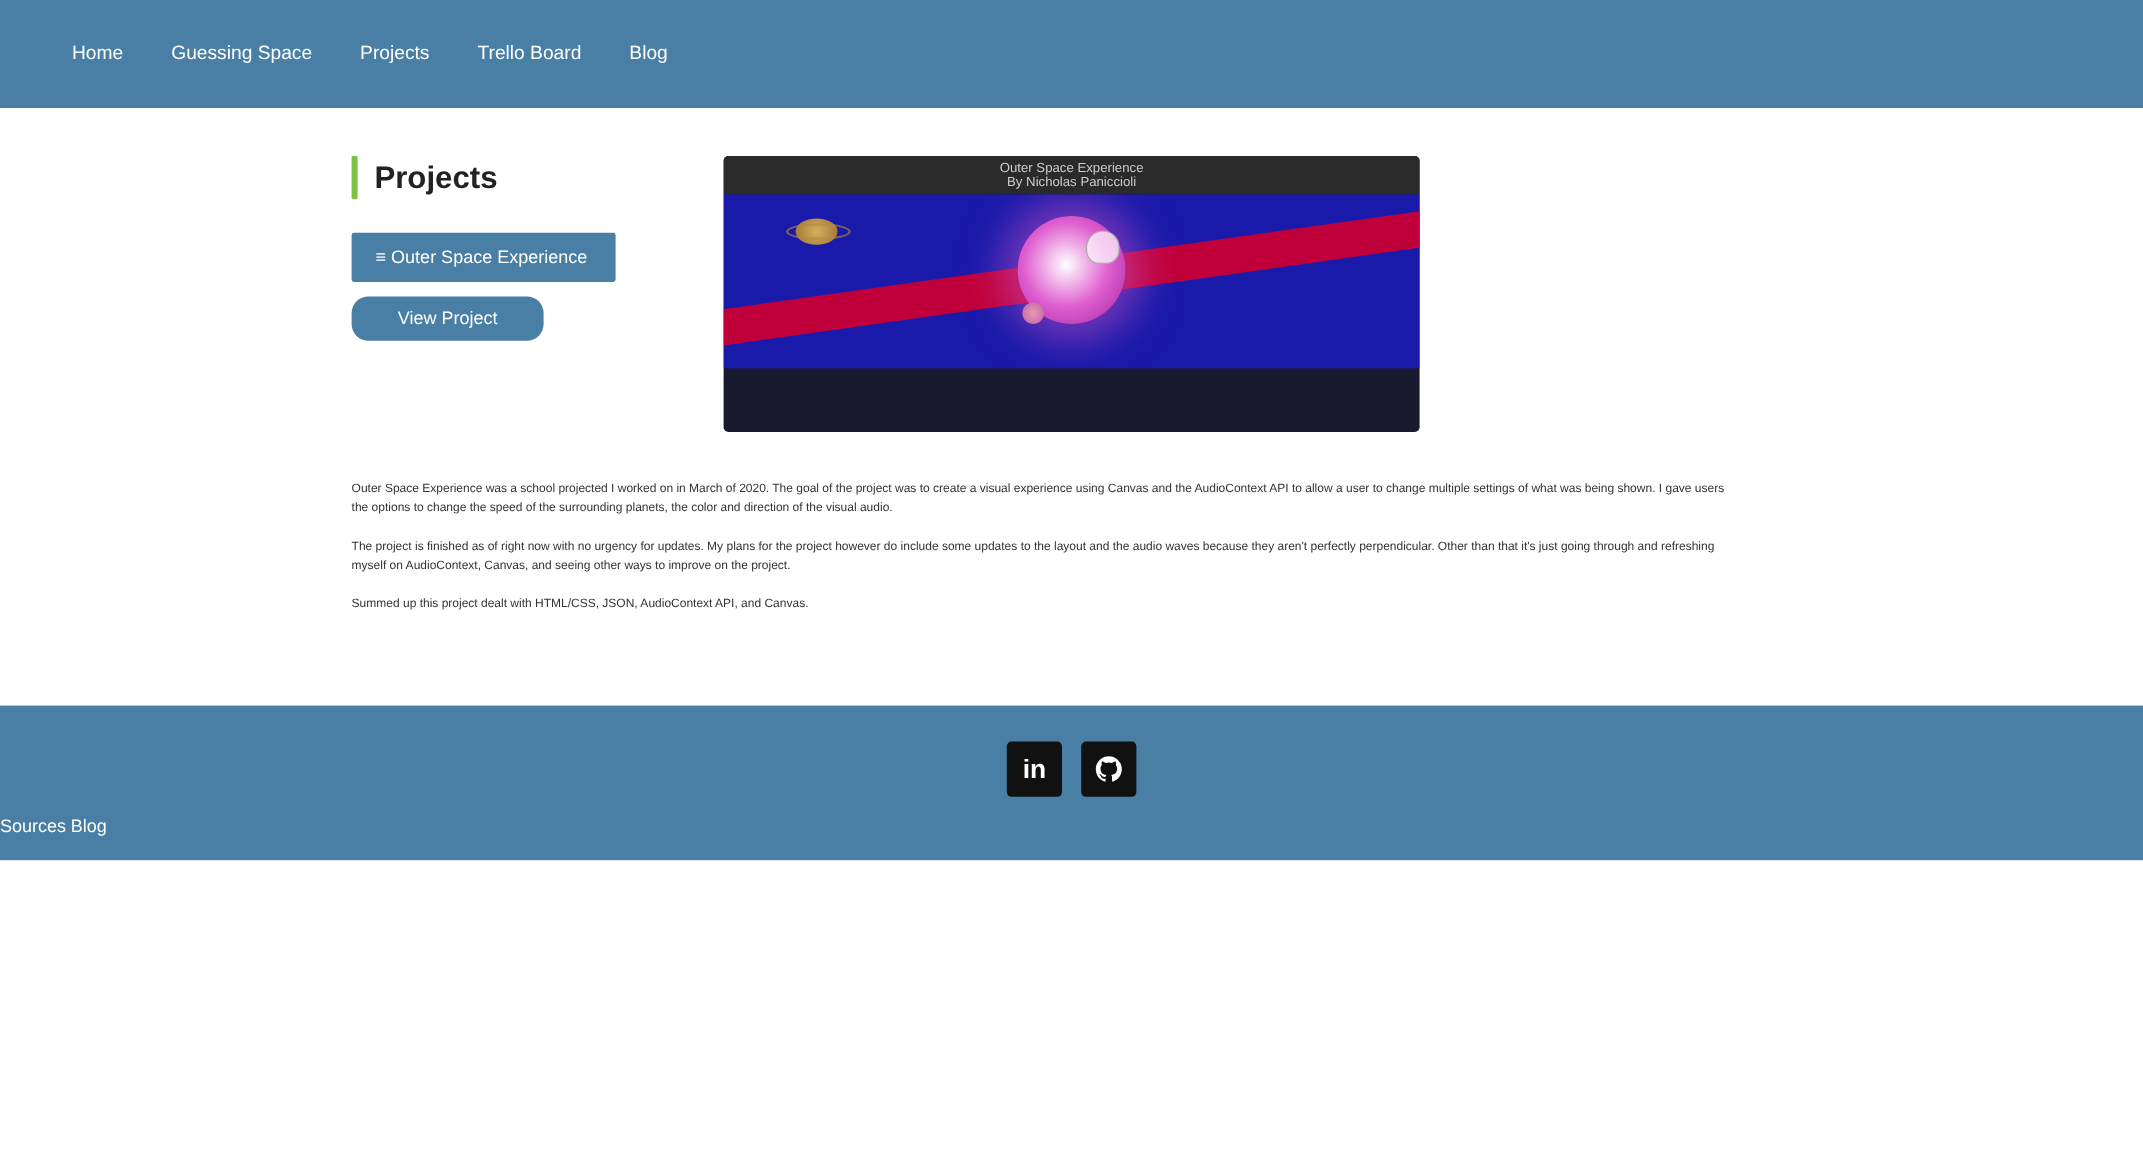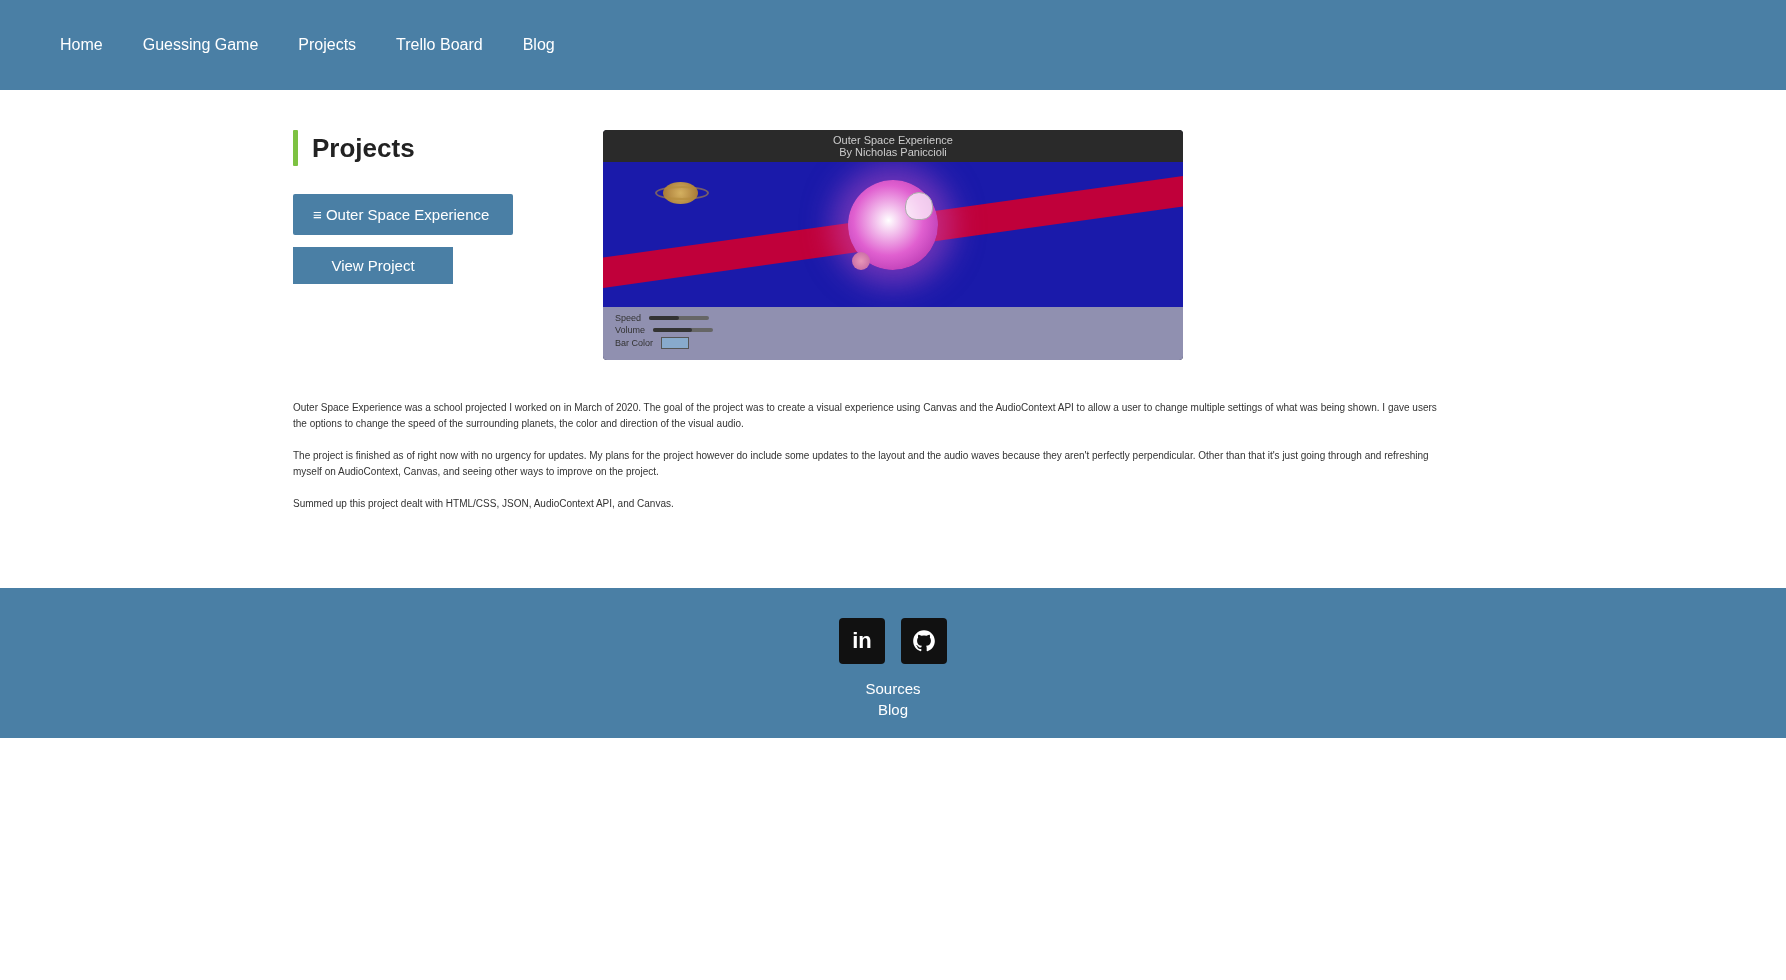--- a/index.html
+++ b/index.html
@@ -83,21 +83,21 @@
     }
 
     .btn-view-project {
       display: block;
       background: #4a7fa5;
       color: #fff;
       border: none;
       padding: 10px 20px;
       font-size: 15px;
       cursor: pointer;
-      border-radius: 0;
+      border-radius: 14px;
       width: 160px;
     }
 
     .project-image {
       flex: 1;
       max-width: 580px;
     }
     .project-image .img-container {
       background: #1a1a2e;
       border-radius: 4px;
@@ -253,36 +253,35 @@
       align-items: center;
       justify-content: center;
       font-size: 22px;
       font-weight: bold;
       border-radius: 4px;
       cursor: pointer;
       text-decoration: none;
     }
     .footer-links {
       display: flex;
-      flex-direction: column;
       gap: 4px;
     }
     .footer-links a {
       color: #fff;
       text-decoration: none;
       font-size: 15px;
     }
   </style>
 </head>
 <body>
 
 <header>
   <nav>
     <a href="#">Home</a>
-    <a href="#">Guessing Game</a>
+    <a href="#">Guessing Space</a>
     <a href="#">Projects</a>
     <a href="#">Trello Board</a>
     <a href="#">Blog</a>
   </nav>
 </header>
 
 <main>
   <div class="projects-layout">
 
     <div class="projects-sidebar">
@@ -303,38 +302,20 @@
             <span>Outer Space Experience</span>
             <br>
             <span>By Nicholas Paniccioli</span>
           </div>
           <div class="space-canvas">
             <div class="red-band"></div>
             <div class="planet-saturn"></div>
             <div class="planet-glow"></div>
             <div class="astronaut"></div>
             <div class="planet-small"></div>
-          </div>
-          <div class="space-controls">
-            <div class="control-row">
-              <span class="control-label">Speed</span>
-              <div class="control-slider">
-                  <div class="control-slider-fill"></div>
-                </div>
-            </div>
-            <div class="control-row">
-              <span class="control-label">Volume</span>
-              <div class="control-slider">
-                  <div class="control-slider-fill" style="width:65%"></div>
-                </div>
-            </div>
-            <div class="control-row">
-              <span class="control-label">Bar Color</span>
-              <div style="width:28px;height:12px;background:#88aacc;border:1px solid #555;"></div>
-            </div>
           </div>
         </div>
       </div>
     </div>
   </div>
 
   <div class="project-description">
     <p>Outer Space Experience was a school projected I worked on in March of 2020. The goal of the project was to create a visual experience using Canvas and the AudioContext API to allow a user to change multiple settings of what was being shown. I gave users the options to change the speed of the surrounding planets, the color and direction of the visual audio.</p>
     <p>The project is finished as of right now with no urgency for updates. My plans for the project however do include some updates to the layout and the audio waves because they aren't perfectly perpendicular. Other than that it's just going through and refreshing myself on AudioContext, Canvas, and seeing other ways to improve on the project.</p>
     <p>Summed up this project dealt with HTML/CSS, JSON, AudioContext API, and Canvas.</p>

